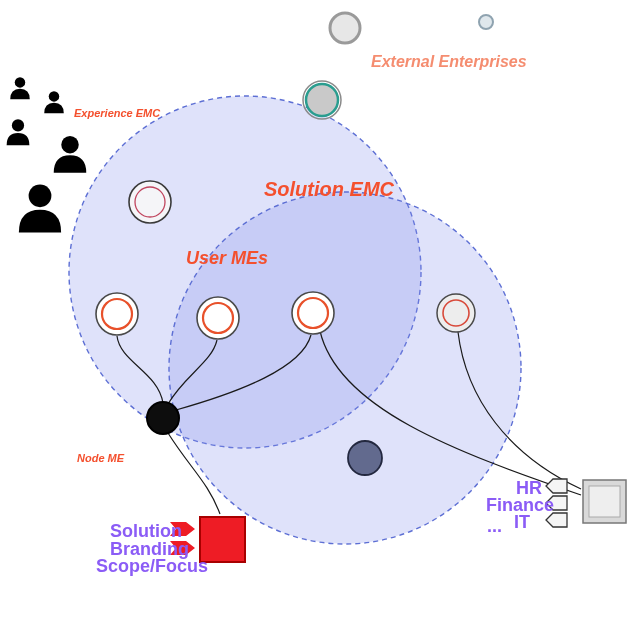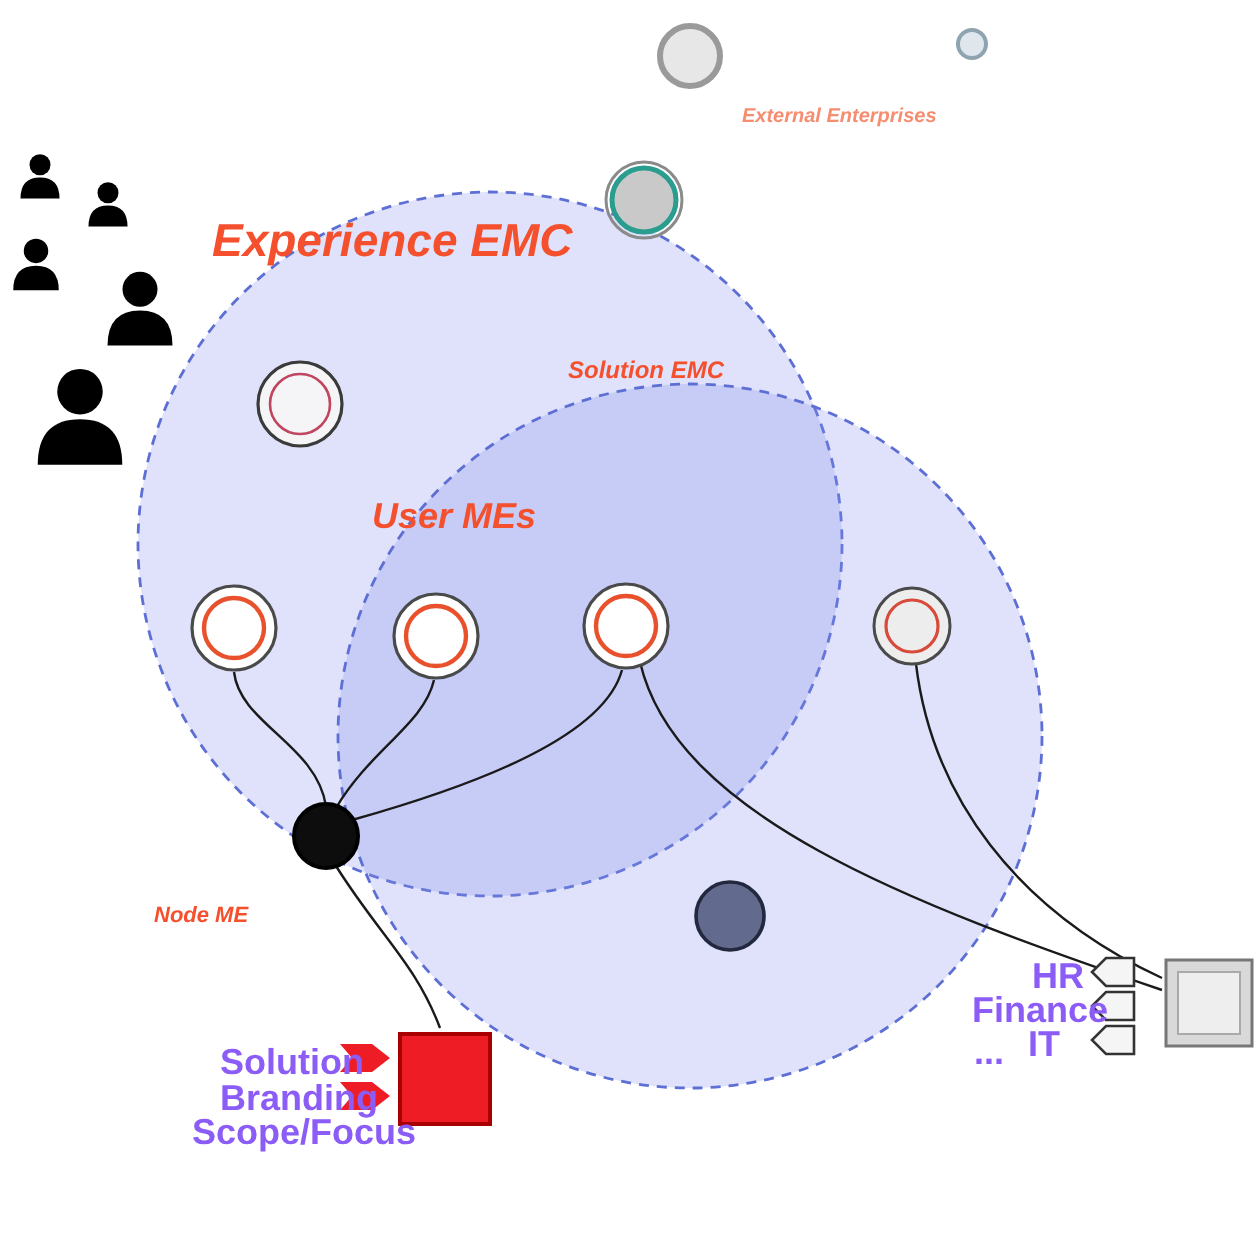--- a/index.html
+++ b/index.html
@@ -2,23 +2,23 @@
 <html><head>
 <meta charset="utf-8">
 <style>
   html,body{margin:0;padding:0;background:#ffffff;}
   #canvas{position:relative;width:630px;height:630px;background:#ffffff;overflow:hidden;
           font-family:"Liberation Sans",sans-serif;}
   #canvas svg{position:absolute;left:0;top:0;}
   .lbl{position:absolute;white-space:nowrap;}
   .lbl-orange{color:#f4502e;font-weight:bold;font-style:italic;}
   .lbl-salmon{color:#f58d70;font-weight:bold;font-style:italic;}
-  .lbl-exp{left:74px;top:107px;font-size:23px;margin-left:32px;}
-  .lbl-sol{left:284px;top:178px;font-size:12px;}
-  .lbl-ext{left:371px;top:53px;font-size:10px;}
+  .lbl-exp{left:74px;top:107px;font-size:11px;}
+  .lbl-sol{left:264px;top:178px;font-size:20px;}
+  .lbl-ext{left:371px;top:53px;font-size:16px;}
   .lbl-ume{left:186px;top:248px;font-size:18px;}
   .lbl-nme{left:77px;top:452px;font-size:11px;}
   .lbl-small{font-size:18px;color:#8b5cf6;font-weight:600;text-align:right;}
   .lbl-investing{left:110px;width:56px;top:521px;}
   .lbl-branding{left:110px;width:56px;top:539px;}
   .lbl-scope{left:96px;width:84px;top:556px;text-align:right;}
   .lbl-hr{left:500px;width:42px;top:478px;}
   .lbl-finance{left:486px;width:56px;top:495px;}
   .lbl-it{left:488px;width:42px;top:512px;}
   .lbl-more{left:460px;width:42px;top:516px;}

